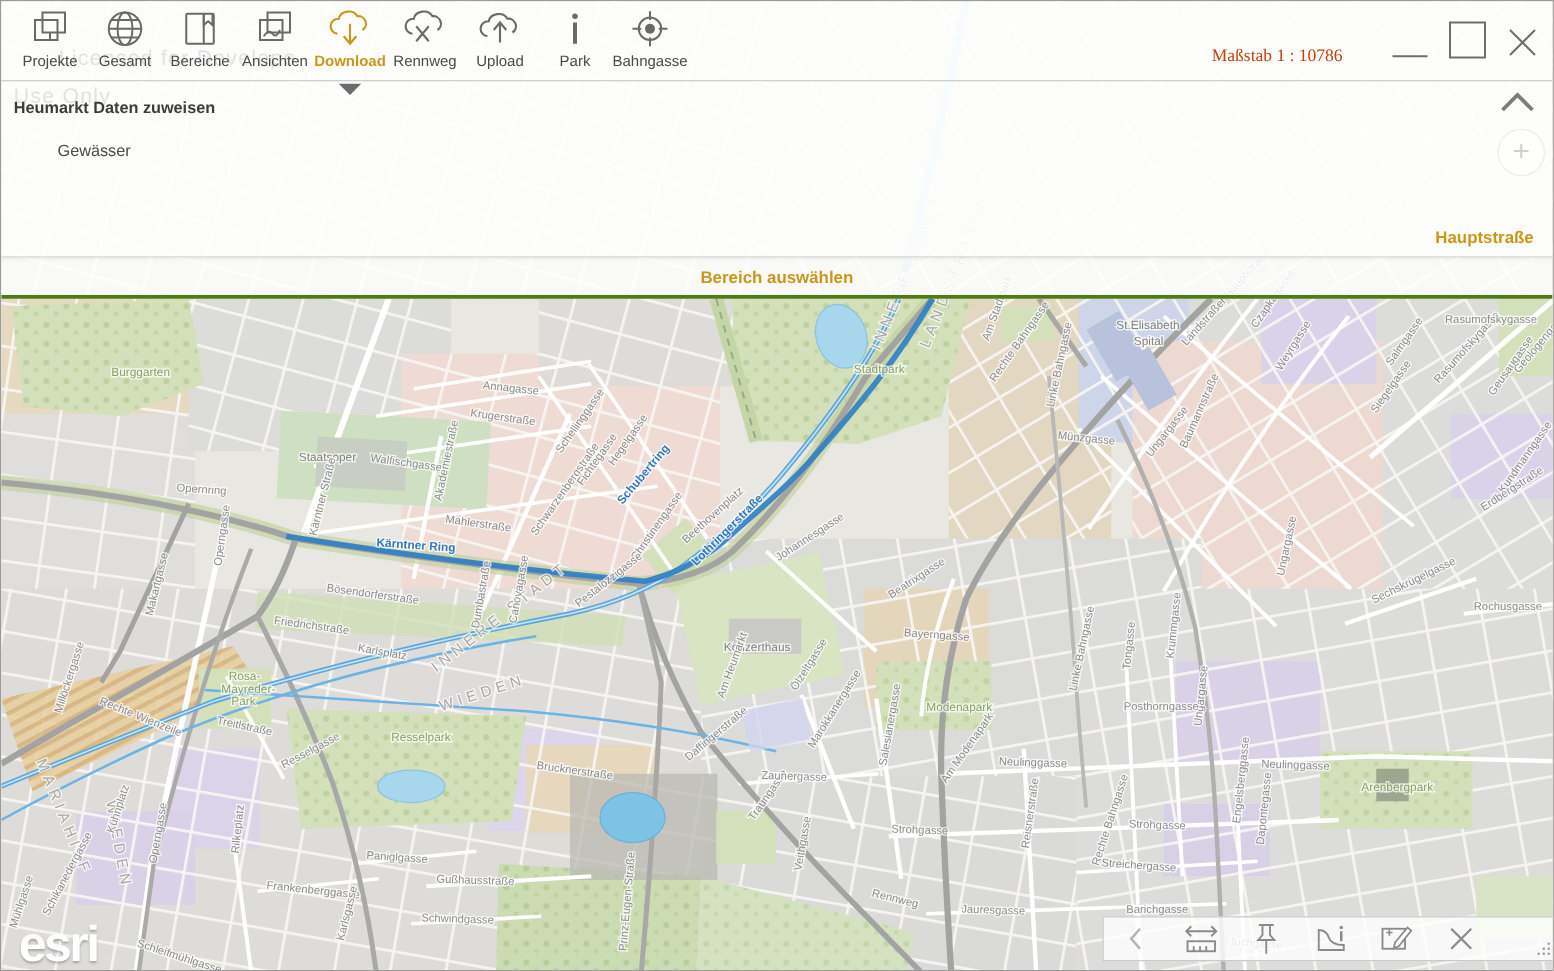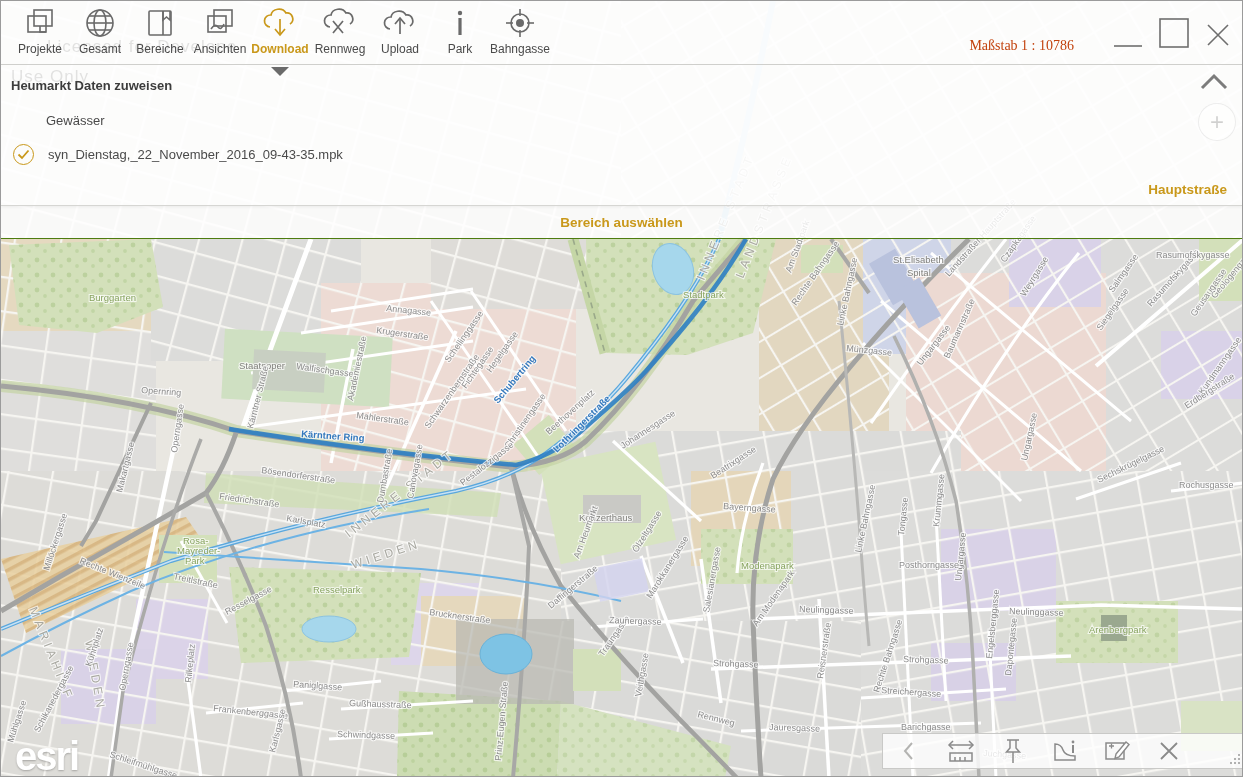--- a/index.html
+++ b/index.html
@@ -38,21 +38,21 @@
     display:flex; align-items:center; justify-content:center; }
   .check-circle svg { display:block; }
   .file-name { font-size:13px; color:#4a4a4a; }
   .apply-btn { position:absolute; right:15px; bottom:8px; font-size:13.5px; font-weight:bold; color:var(--accent); cursor:pointer; }
   .collapse-chevron { position:absolute; right:13px; top:8px; cursor:pointer; }
   .ghost-plus { position:absolute; right:6px; top:38px; width:38px; height:38px; border-radius:50%;
     background:rgba(255,255,255,.55); border:1px solid rgba(0,0,0,.07); color:rgba(0,0,0,.18);
     font-size:24px; line-height:36px; text-align:center; font-weight:300; }
 
   .select-bar { position:absolute; left:0; top:205px; width:100%; height:33px;
-    background:rgba(255,255,255,.82); border-bottom:1px solid #4d7c0f; z-index:8;
+    background:rgba(255,255,255,.82); border-bottom:3px solid #4d7c0f; z-index:8;
     display:flex; align-items:center; justify-content:center; cursor:pointer; }
   .select-bar span { font-size:13.5px; font-weight:bold; color:var(--accent); }
 
   .watermark { position:absolute; color:rgba(90,90,90,.16); font-size:17px; letter-spacing:1px; z-index:11; pointer-events:none; }
   #wm1 { left:46px; top:36px; }
   #wm2 { left:10px; top:66px; }
 
   
   .map-toolbar { position:absolute; left:881px; top:732px; width:362px; height:36px;
     background:rgba(255,255,255,.8); border:1px solid #c9c9c7; border-right:none; z-index:7;
@@ -539,28 +539,20 @@
   </div>
 </div>
 
 <div class="watermark" id="wm1">Licensed for Develope</div>
 <div class="watermark" id="wm2">Use Only</div>
 
 <div class="panel">
   <div class="panel-caret"></div>
   <div class="panel-title">Heumarkt Daten zuweisen</div>
   <div class="panel-layer">Gewässer</div>
-  <div class="file-row">
-    <span class="check-circle">
-      <svg width="13" height="11" viewBox="0 0 13 11">
-          <path d="M1.5 5.5 L5 9 L11.5 1.5" fill="none" stroke="#c9981a" stroke-width="1.8"></path>
-        </svg>
-    </span>
-    <span class="file-name">syn_Dienstag,_22_November_2016_09-43-35.mpk</span>
-  </div>
   <span class="collapse-chevron">
     <svg width="30" height="18" viewBox="0 0 30 18">
         <path d="M3 15 L15 3 L27 15" fill="none" stroke="#7c7c7c" stroke-width="3"></path>
       </svg>
   </span>
   <div class="ghost-plus">+</div>
   <span class="apply-btn">Hauptstraße</span>
 </div>
 
 <div class="select-bar">

